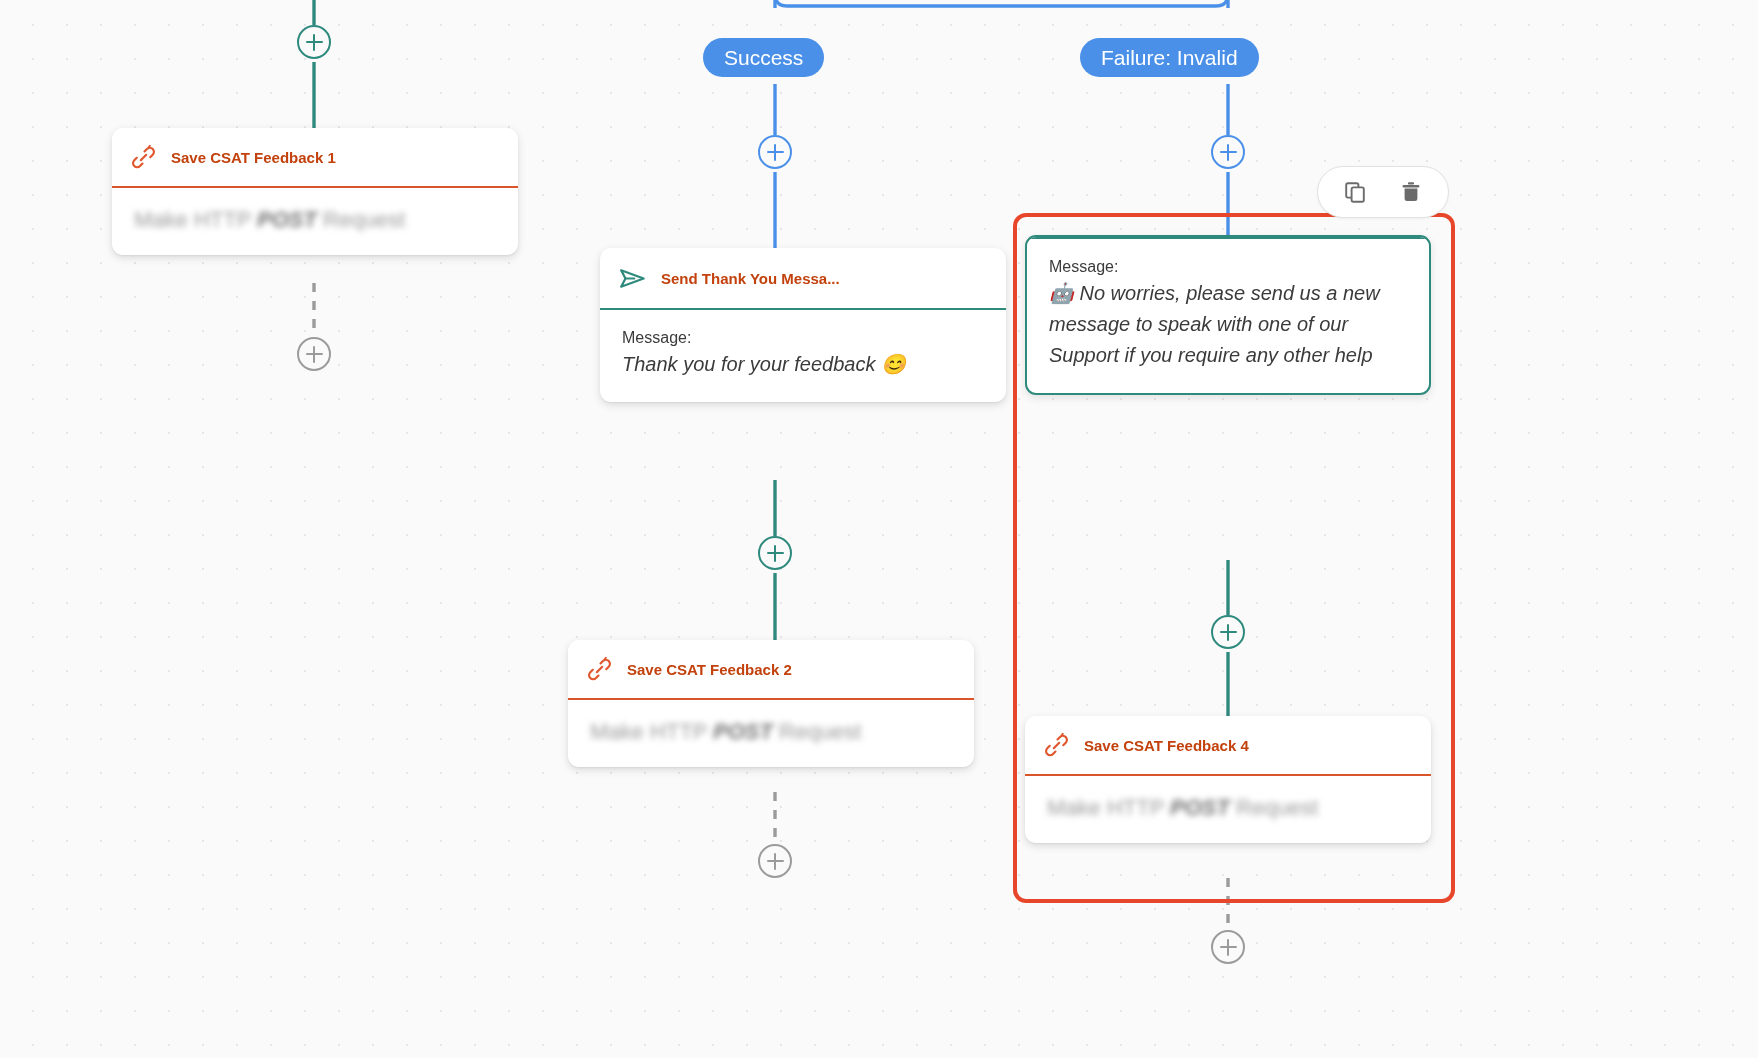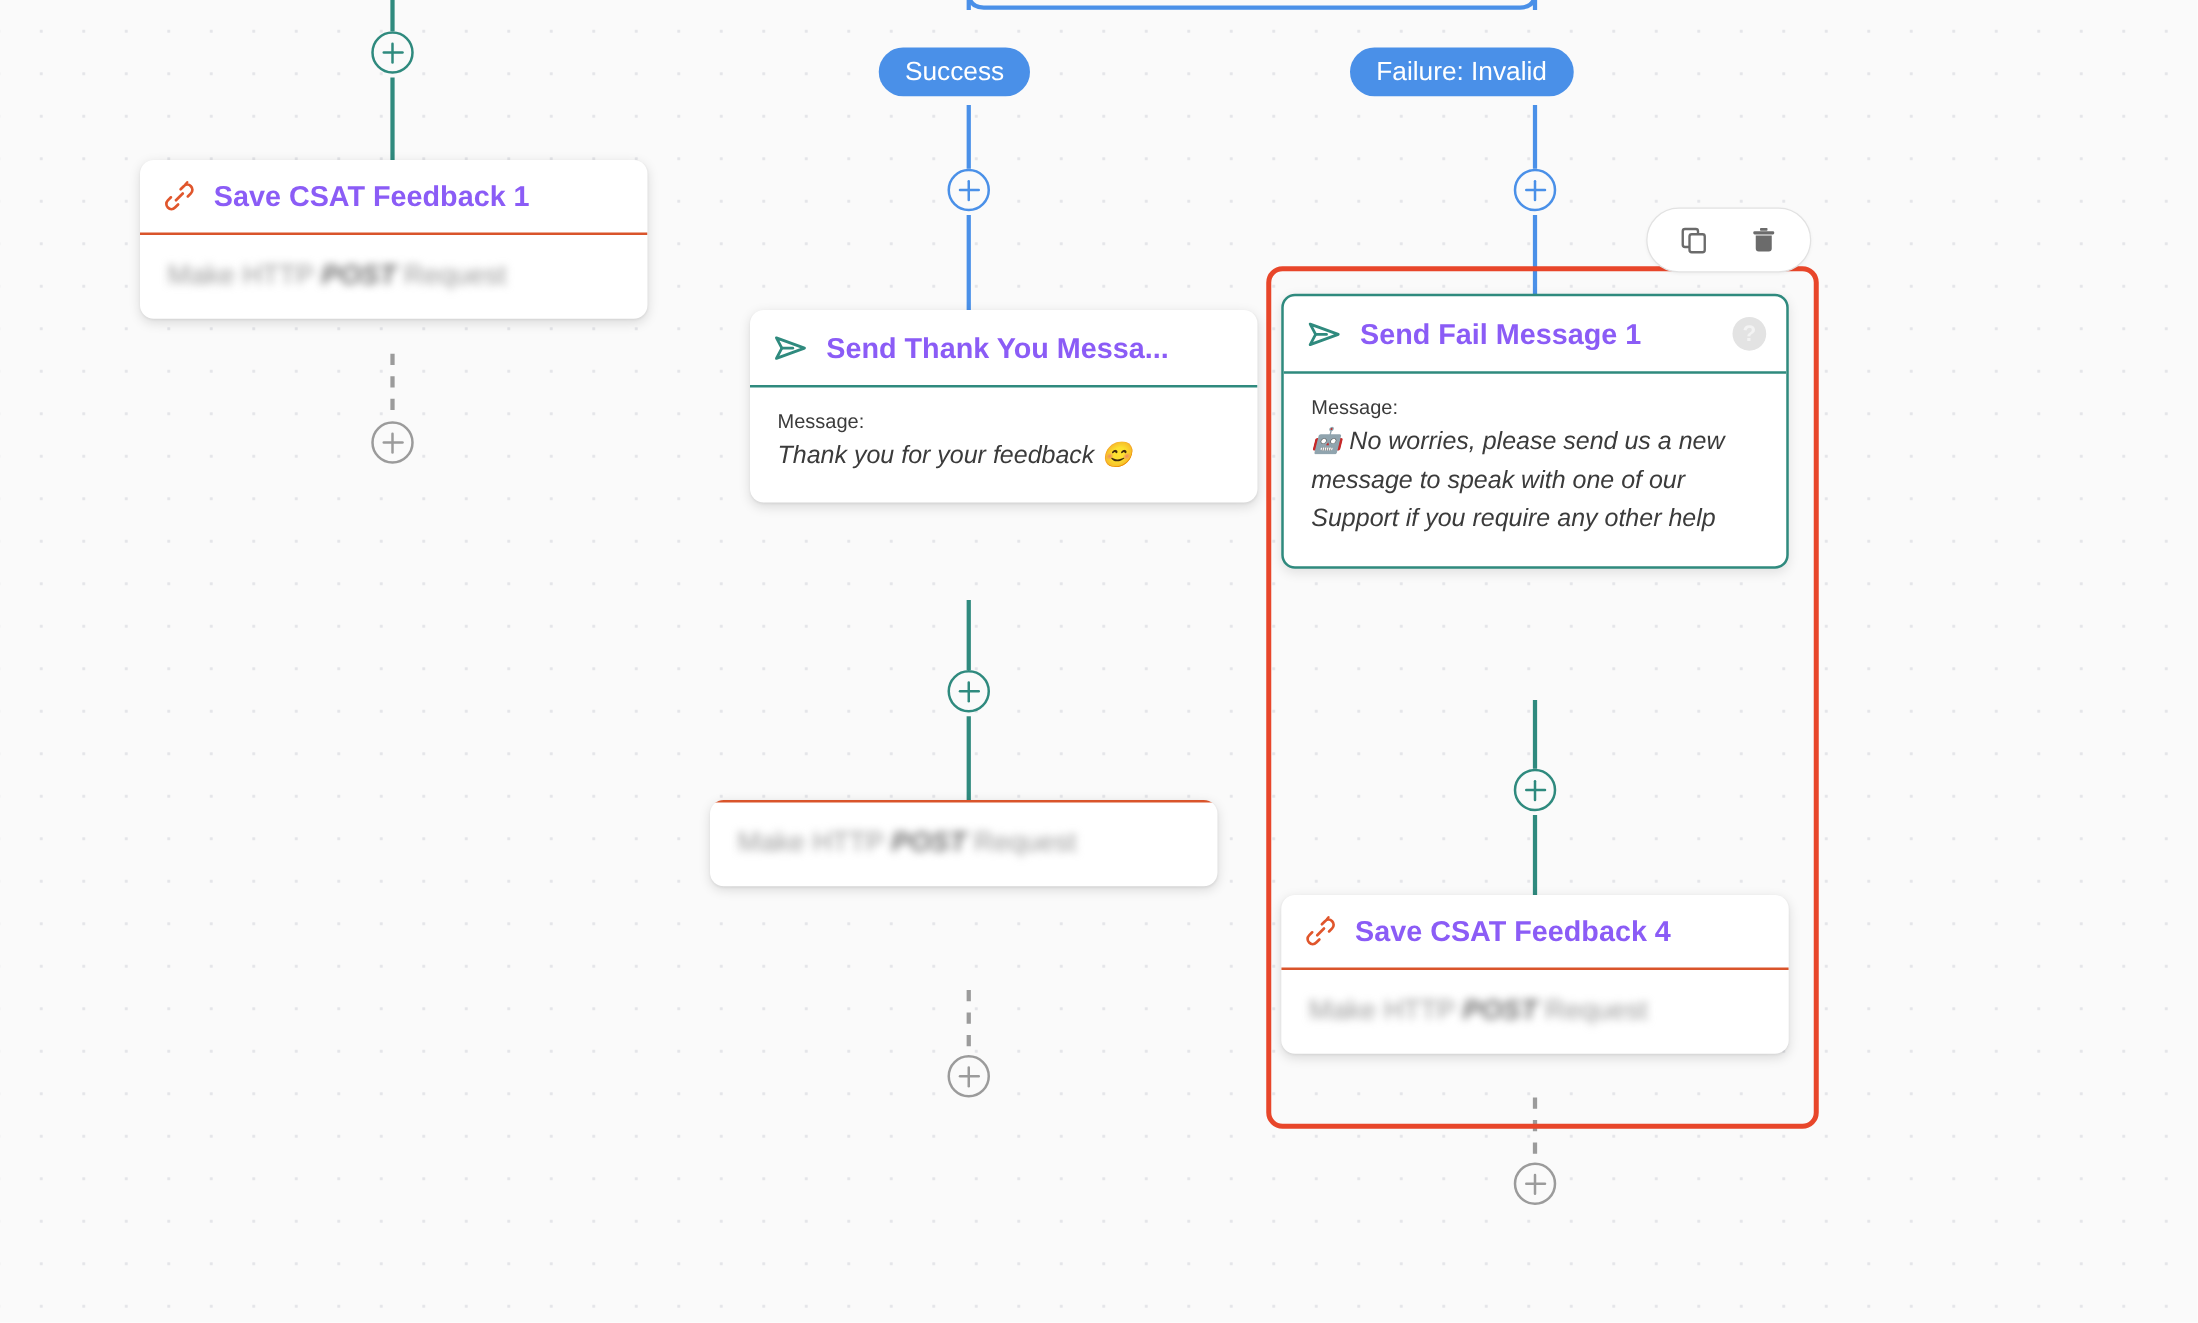--- a/index.html
+++ b/index.html
@@ -93,23 +93,23 @@
   }
 
   .card-head {
     display: flex;
     align-items: center;
     gap: 14px;
     padding: 16px 18px 15px 18px;
     position: relative;
   }
   .card-title {
-    font-size: 23px;
+    font-size: 15px;
     font-weight: bold;
-    color: #8b5cf6;
+    color: #c2410c;
     white-space: nowrap;
     overflow: hidden;
   }
 
   .card-rule { height: 2px; width: 100%; }
   .rule-orange { background: #d9542b; }
   .rule-teal   { background: #2f8a7e; }
 
   .card-body { padding: 19px 22px 22px 22px; }
 
@@ -276,36 +276,37 @@
       <span class="card-title">Send Thank You Messa...</span>
     </div>
     <div class="card-rule rule-teal"></div>
     <div class="card-body">
       <div class="msg-label">Message:</div>
       <div class="msg-text">Thank you for your feedback 😊</div>
     </div>
   </div>
 
   <div class="card selected-card" style="left:1025px; top:235px; width:406px;">
-    <div class="card-head">
-      <svg class="icon-svg" width="29" height="29" viewBox="0 0 24 24">
-        <path d="M2.6 5.2 L21.2 12 L2.6 18.8 L6.2 12 Z" fill="none" stroke="#2f8a7e" stroke-width="1.85" stroke-linejoin="round"></path>
-        <path d="M6.2 12 L13.4 12" stroke="#2f8a7e" stroke-width="1.85" stroke-linecap="round"></path>
-      </svg>
-      <span class="card-title">Send Fail Message 1</span>
-      <span class="help-icon">?</span>
-    </div>
     <div class="card-rule rule-teal"></div>
     <div class="card-body">
       <div class="msg-label">Message:</div>
       <div class="msg-text">🤖 No worries, please send us a new message to speak with one of our Support if you require any other help</div>
     </div>
   </div>
 
   <div class="card" style="left:568px; top:640px; width:406px;">
+    <div class="card-head">
+      <svg class="icon-svg" width="27" height="27" viewBox="0 0 24 24">
+        <path d="M9.6 14.4 L14.4 9.6" stroke="#e0562c" stroke-width="1.9" stroke-linecap="round" fill="none"></path>
+        <path d="M12.9 6.6 L15.1 4.4 a3.6 3.6 0 0 1 5.1 5.1 L18 11.7" stroke="#e0562c" stroke-width="1.9" stroke-linecap="round" fill="none"></path>
+        <path d="M11.1 17.4 L8.9 19.6 a3.6 3.6 0 0 1 -5.1 -5.1 L6 12.3" stroke="#e0562c" stroke-width="1.9" stroke-linecap="round" fill="none"></path>
+        <path d="M16.4 3.1 L17.6 1.6" stroke="#e0562c" stroke-width="1.7" stroke-linecap="round"></path>
+      </svg>
+      <span class="card-title">Save CSAT Feedback 2</span>
+    </div>
     <div class="card-rule rule-orange"></div>
     <div class="card-body">
       <div class="blurred"><span>Make HTTP </span><b>POST</b><span> Request</span></div>
     </div>
   </div>
 
   <div class="card" style="left:1025px; top:716px; width:406px;">
     <div class="card-head">
       <svg class="icon-svg" width="27" height="27" viewBox="0 0 24 24">
         <path d="M9.6 14.4 L14.4 9.6" stroke="#e0562c" stroke-width="1.9" stroke-linecap="round" fill="none"></path>

